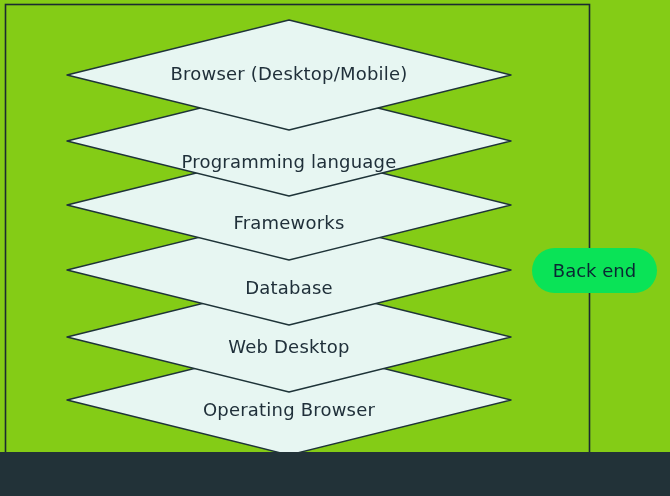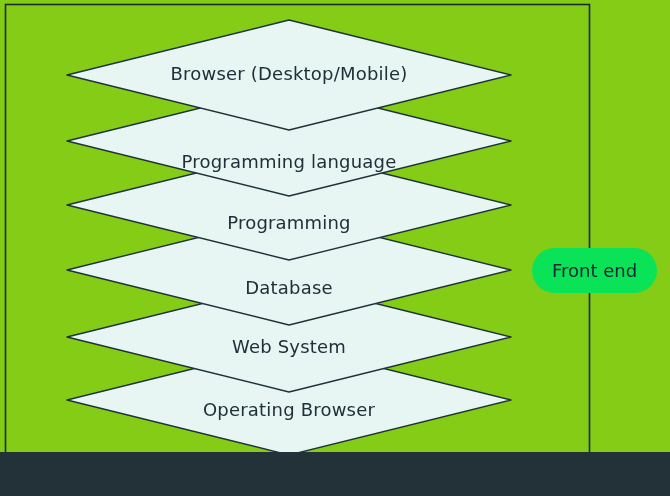--- a/index.html
+++ b/index.html
@@ -66,20 +66,20 @@
       <polygon points="67,205 289,150 511,205 289,260"></polygon>
       <polygon points="67,141 289,86 511,141 289,196"></polygon>
       <polygon points="67,75 289,20 511,75 289,130"></polygon>
     </g>
 
     <rect x="0" y="464" width="590" height="20" fill="#06202c"></rect>
   </svg>
 
   <div class="layer-label" style="top:61px">Browser (Desktop/Mobile)</div>
   <div class="layer-label" style="top:149px">Programming language</div>
-  <div class="layer-label" style="top:210px">Programming</div>
+  <div class="layer-label" style="top:210px">Frameworks</div>
   <div class="layer-label" style="top:275px">Database</div>
-  <div class="layer-label" style="top:334px">Web System</div>
+  <div class="layer-label" style="top:334px">Web Desktop</div>
   <div class="layer-label" style="top:397px">Operating Browser</div>
 
-  <div class="pill pill-back">Front end</div>
+  <div class="pill pill-back">Back end</div>
 
 </div>
 
 </body></html>

